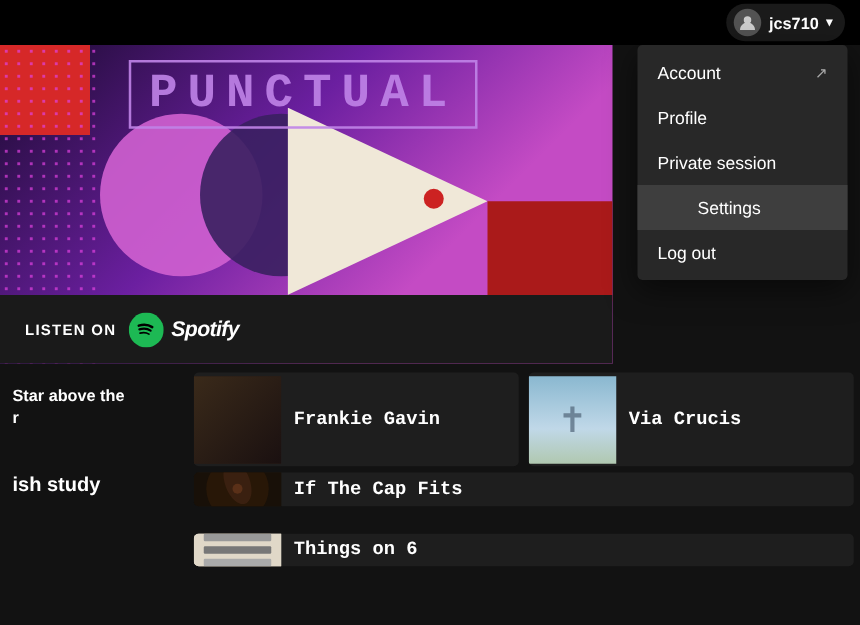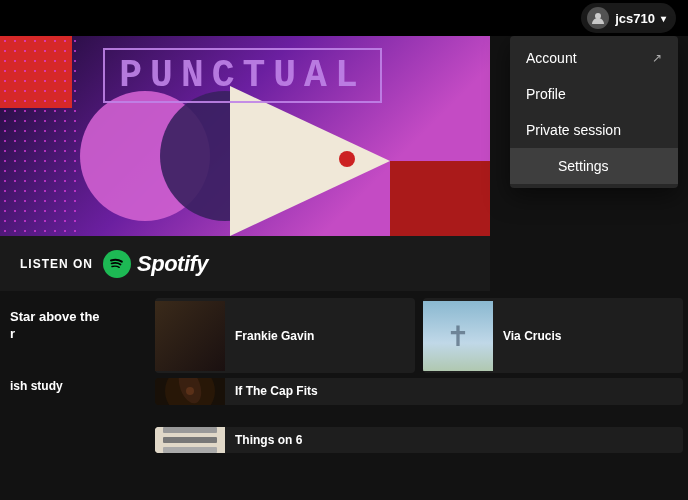--- a/index.html
+++ b/index.html
@@ -180,21 +180,21 @@
       align-items: center;
       gap: 6px;
     }
 
     .spotify-icon {
       width: 28px;
       height: 28px;
     }
 
     .spotify-wordmark {
-      font-size: 22px;
+      font-size: 17px;
       font-weight: 900;
       color: #fff;
       font-style: italic;
       letter-spacing: -0.5px;
     }
 
     
     .hide-btn {
       position: absolute;
       top: 50px;
@@ -220,21 +220,21 @@
       color: #fff;
       padding: 4px 10px;
       line-height: 1.3;
     }
 
     .section-label-2 {
       position: absolute;
       top: 375px;
       left: 0;
       width: 155px;
-      font-size: 12px;
+      font-size: 16px;
       font-weight: 700;
       color: #fff;
       padding: 4px 10px;
       line-height: 1.3;
     }
 
     
     .cards-row-1 {
       position: absolute;
       top: 298px;
@@ -261,23 +261,24 @@
       background: #1e1e1e;
       border-radius: 4px;
       display: flex;
       align-items: center;
       gap: 10px;
       overflow: hidden;
       cursor: pointer;
     }
 
     .card-title {
-      font-size: 12px;
+      font-size: 15px;
       font-weight: 700;
       color: #fff;
+      font-family: Liberation Mono, monospace;
     }
 
     
     .dropdown-menu {
       position: absolute;
       top: 36px;
       right: 10px;
       width: 168px;
       background: #282828;
       border-radius: 4px;
@@ -480,13 +481,16 @@
   </div>
   <div class="menu-item">
     <span>Profile</span>
   </div>
   <div class="menu-item">
     <span>Private session</span>
   </div>
   <div class="menu-item active">
     <span>Settings</span>
   </div>
+  <div class="menu-item">
+    <span>Log out</span>
+  </div>
 </div>
 
 </body></html>

